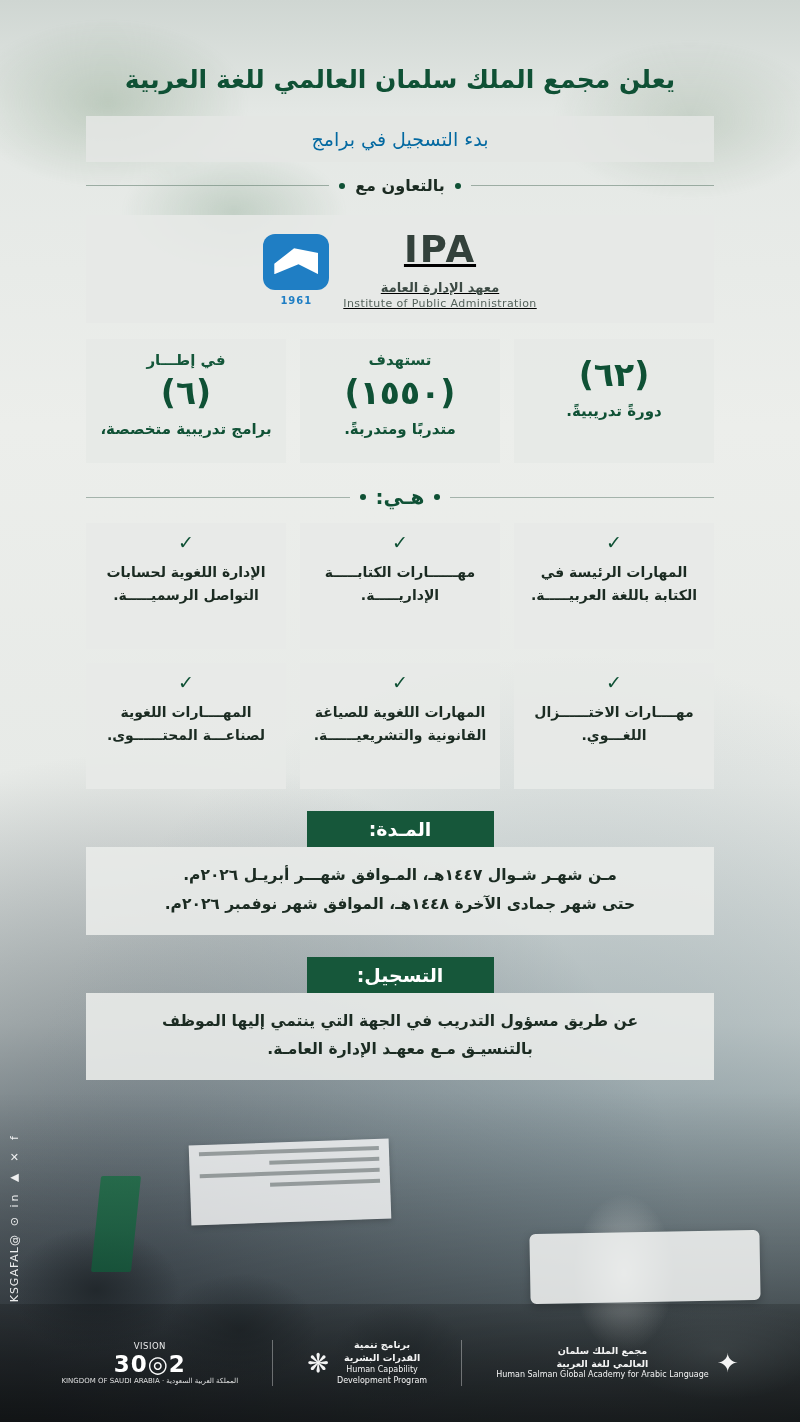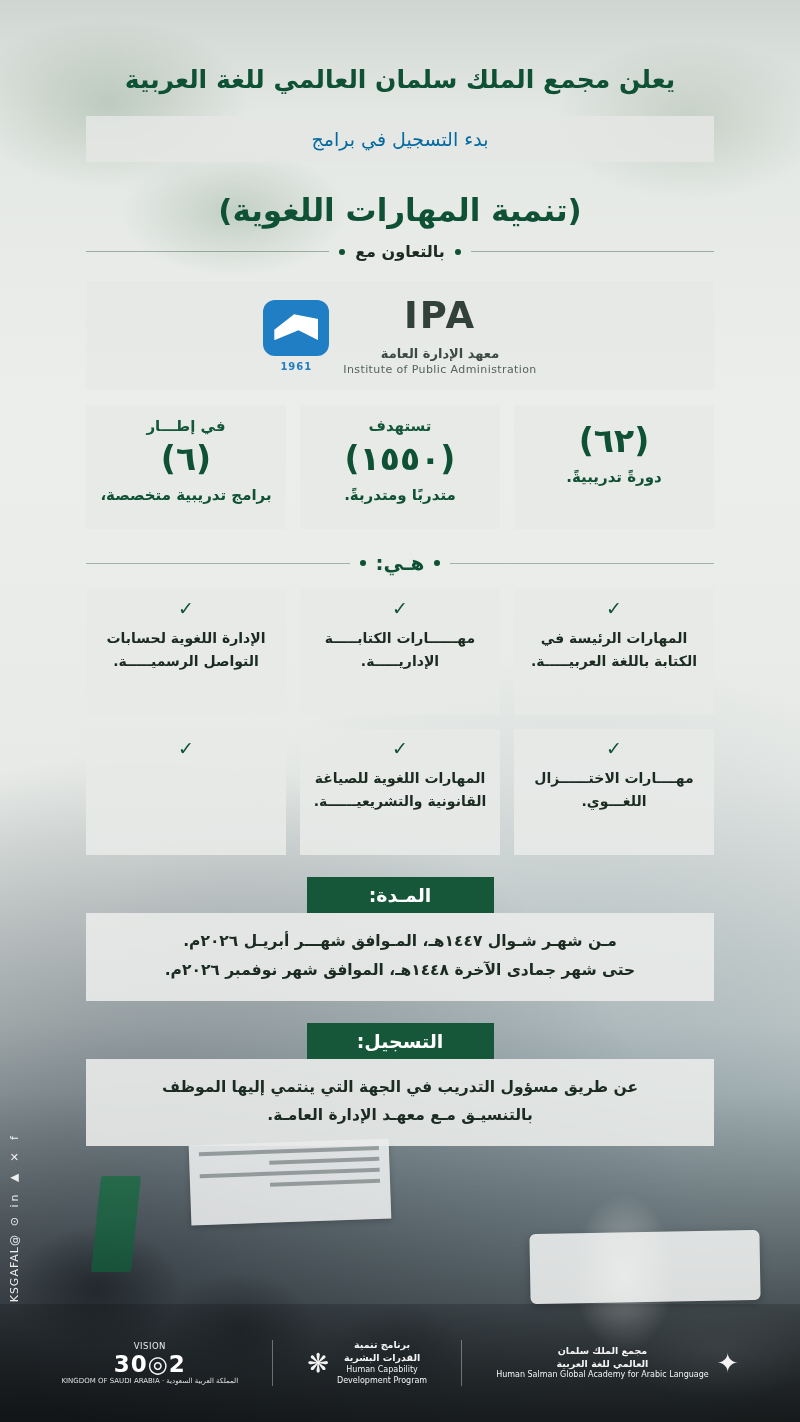--- a/index.html
+++ b/index.html
@@ -129,21 +129,21 @@
   .with-line .txt {
     color: #1b2b22; font-size: 16px; font-weight: bold; letter-spacing: 2px;
     white-space: nowrap;
   }
 
   
   .partner-band {
     margin-top: 20px;
     background: rgba(231,233,231,0.9);
     height: 108px;
-    display: flex; align-items: center; justify-content: center; gap: 14px;
+    display: flex; align-items: center; justify-content: center; gap: 14px; text-decoration: underline;
   }
   .ipa-text { text-align: center; color: #3c4a44; }
   .ipa-text .ipa-main {
     font-size: 37px; font-weight: bold; letter-spacing: 2px; color: #33413b;
     font-family: "DejaVu Sans", "Liberation Sans", sans-serif;
   }
   .ipa-text .ipa-ar { font-size: 13px; font-weight: bold; color: #3d4b45; margin-top: 9px;}
   .ipa-text .ipa-en { font-size: 11px; color: #55635c; letter-spacing: .4px; margin-top: 2px;}
   .ipa-mark { position: relative; width: 66px; height: 70px; }
   .ipa-mark .sq {
@@ -254,21 +254,20 @@
     </div>
     <div class="bg-table"></div>
   </div>
 
   <div class="content">
 
     <h1 class="headline">يعلن مجمع الملك سلمان العالمي للغة العربية</h1>
 
     <div class="subbar">بدء التسجيل في برامج</div>
 
-    <div class="program-title">(تنمية المهارات اللغوية)</div>
 
     <div class="with-line">
       <div class="rule"></div>
       <div class="dot"></div>
       <div class="txt">بالتعاون مع</div>
       <div class="dot"></div>
       <div class="rule"></div>
     </div>
 
     <div class="partner-band">
@@ -325,20 +324,21 @@
       <div class="card">
         <div class="chk">✓</div>
         <div class="txt">مهــــارات الاختــــــزال اللغـــوي.</div>
       </div>
       <div class="card">
         <div class="chk">✓</div>
         <div class="txt">المهارات اللغوية للصياغة القانونية والتشريعيــــــة.</div>
       </div>
       <div class="card">
         <div class="chk">✓</div>
+        <div class="txt">المهــــارات اللغوية لصناعـــة المحتــــــوى.</div>
       </div>
     </div>
 
     <div class="sec-head">المـدة:</div>
     <div class="sec-body">
       <div>مـن شهـر شـوال ١٤٤٧هـ، المـوافق شهـــر أبريـل ٢٠٢٦م.</div>
       <div>حتى شهر جمادى الآخرة ١٤٤٨هـ، الموافق شهر نوفمبر ٢٠٢٦م.</div>
     </div>
 
     <div class="sec-head">التسجيل:</div>

